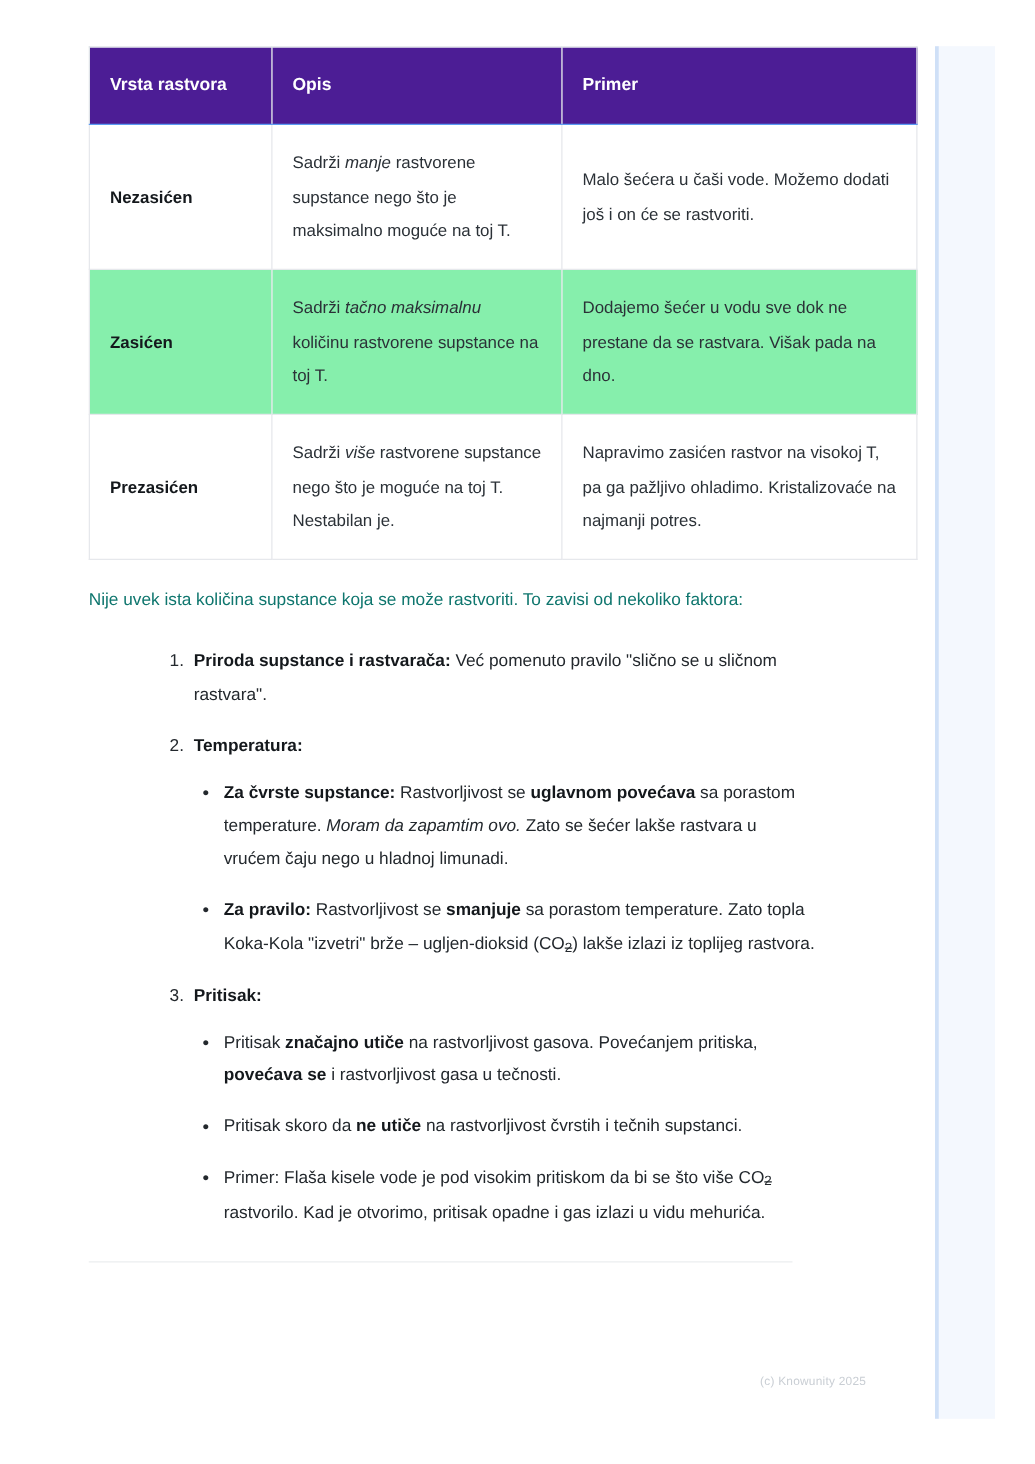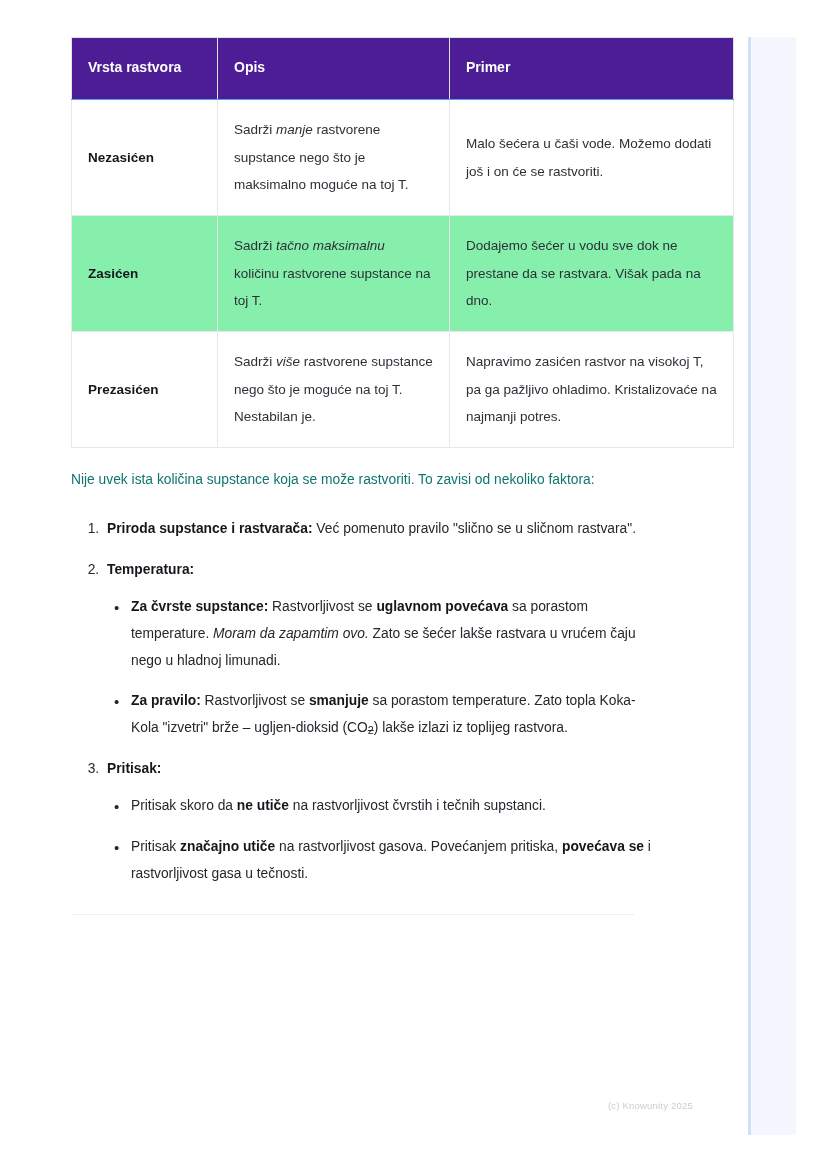--- a/index.html
+++ b/index.html
@@ -100,20 +100,21 @@
   ol.factors {
     margin: 22px 0 0 0;
     padding-left: 32px;
     font-size: 13.8px;
     line-height: 1.95;
     color: #23282d;
   }
   ol.factors > li {
     margin-bottom: 14px;
     padding-left: 4px;
+    margin-left: 48px;
   }
   ol.factors > li::marker {
     color: #23282d;
   }
 
   ul.subfactors {
     margin: 10px 0 0 0;
     padding-left: 24px;
     list-style: none;
   }
@@ -209,24 +210,27 @@
         <li>
           <b>Za pravilo:</b><span> Rastvorljivost se </span><b>smanjuje</b><span class="co2"><span> sa porastom temperature. Zato topla Koka-Kola "izvetri" brže – ugljen-dioksid (CO</span><sub>2</sub></span><span>) lakše izlazi iz toplijeg rastvora.</span>
         </li>
       </ul>
     </li>
 
     <li>
       <b>Pritisak:</b>
       <ul class="subfactors">
         <li>
+          <span>Pritisak </span><b>značajno utiče</b><span> na rastvorljivost gasova. Povećanjem pritiska, </span><b>povećava se</b><span> i rastvorljivost gasa u tečnosti.</span>
+        </li>
+        <li>
           <span>Pritisak skoro da </span><b>ne utiče</b><span> na rastvorljivost čvrstih i tečnih supstanci.</span>
         </li>
         <li>
-          <span>Pritisak </span><b>značajno utiče</b><span> na rastvorljivost gasova. Povećanjem pritiska, </span><b>povećava se</b><span> i rastvorljivost gasa u tečnosti.</span>
+          <span class="co2"><span>Primer: Flaša kisele vode je pod visokim pritiskom da bi se što više CO</span><sub>2</sub></span><span> rastvorilo. Kad je otvorimo, pritisak opadne i gas izlazi u vidu mehurića.</span>
         </li>
       </ul>
     </li>
 
   </ol>
 
   <hr class="footer-rule">
 
 </div>
 

